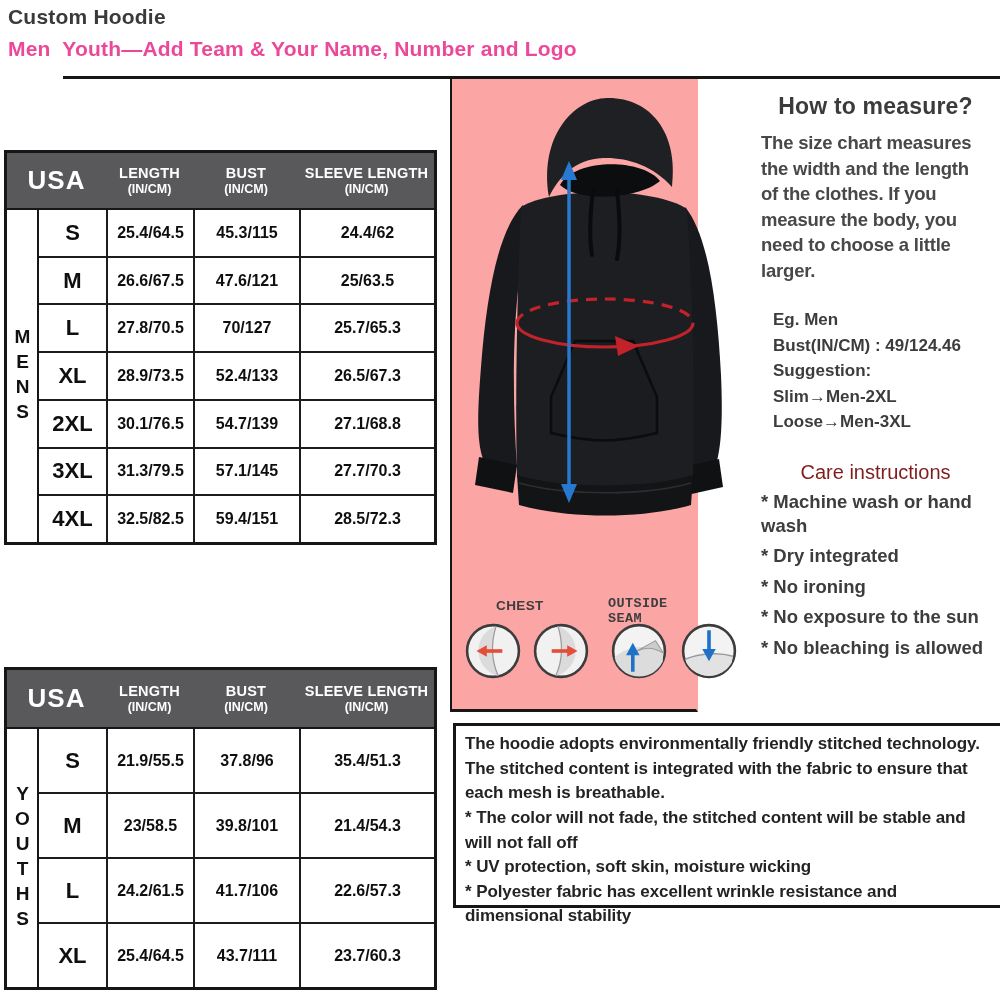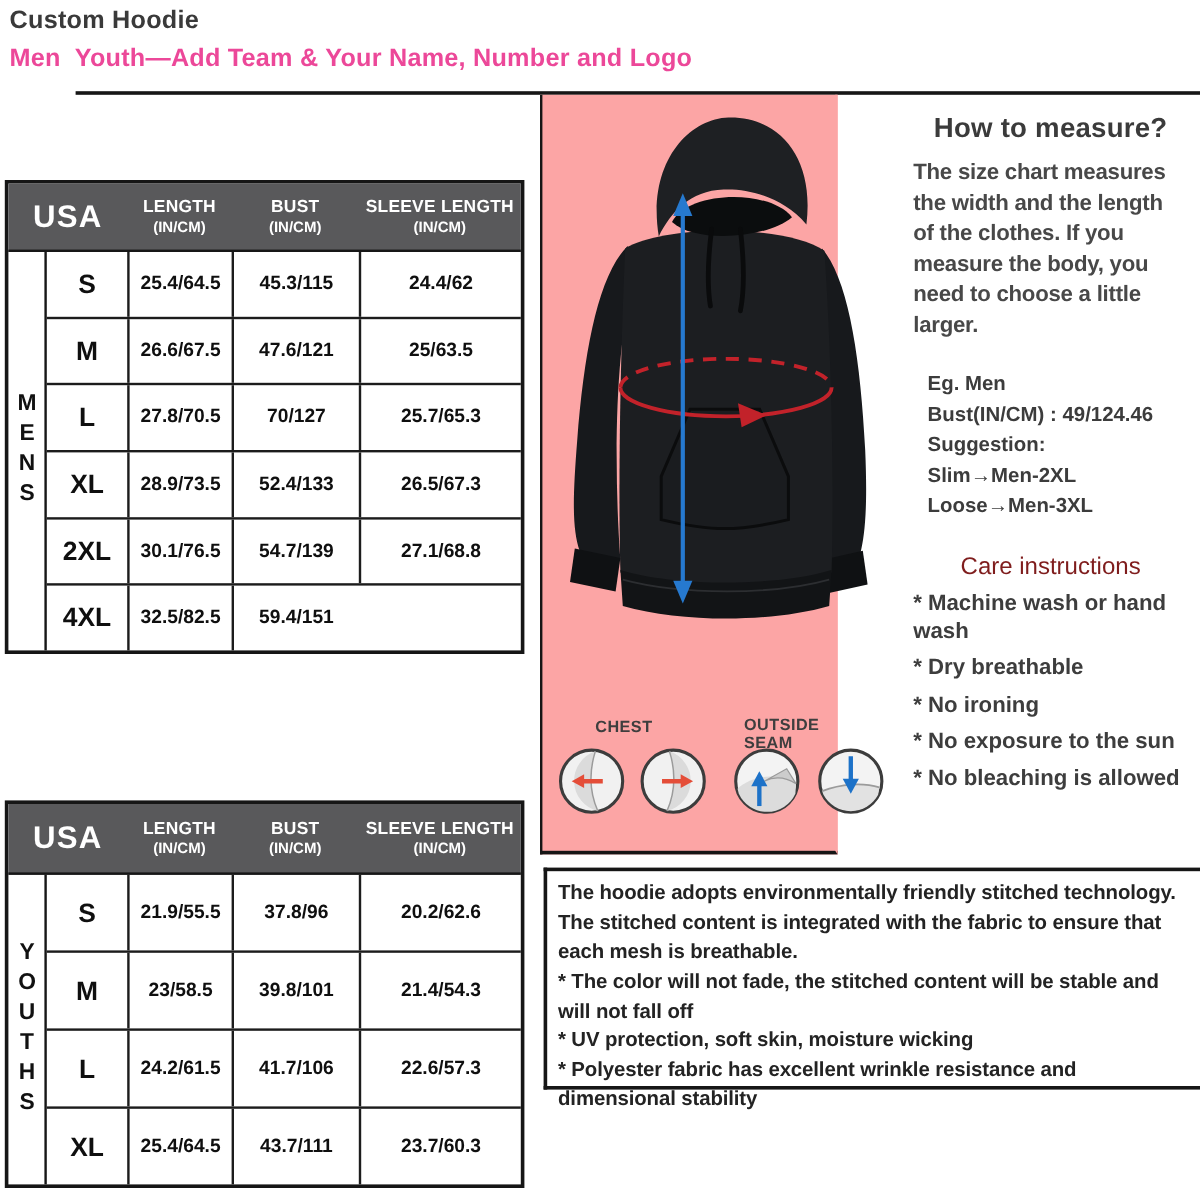--- a/index.html
+++ b/index.html
@@ -39,21 +39,21 @@
   #mens-chart .chart-header{height:55px;}
   #youth-chart{left:4px;top:667px;width:433px;height:323px;}
   #youth-chart .chart-header{height:57px;}
 
   
   .hoodie-panel{position:absolute;left:450px;top:79px;width:248px;height:633px;box-sizing:border-box;
     border-left:2px solid #161616;border-right:2px solid #fca5a5;border-bottom:3px solid #161616;background:#fca5a5;}
   .hoodie-svg{position:absolute;left:5px;top:6px;}
   .diagram-label{position:absolute;font-size:13.5px;font-weight:bold;color:#3e3e3e;letter-spacing:.4px;}
   #chest-label{left:44px;top:519px;}
-  #outside-seam-label{left:168px;top:517px;}
+  #outside-seam-label{left:156px;top:517px;font-family:Liberation Mono, monospace;}
   .micon{position:absolute;width:58px;height:58px;}
   #chest-icon-left{left:12px;top:543px;}
   #chest-icon-right{left:80px;top:543px;}
   #seam-icon-up{left:158px;top:543px;}
   #seam-icon-down{left:228px;top:543px;}
 
   
   .measure-panel{position:absolute;left:751px;top:79px;width:243px;height:617px;box-sizing:border-box;padding:14px 4px 0 10px;}
   .measure-heading{margin:0 0 10px 0;font-size:23px;font-weight:bold;color:#3b3b3b;text-align:center;letter-spacing:.2px;}
   .measure-desc{font-size:18.5px;font-weight:bold;color:#484848;line-height:1.38;letter-spacing:-.2px;margin:0;}
@@ -124,25 +124,32 @@
           <div class="tcell col-sleeve">26.5/67.3</div>
         </div>
 
         <div class="trow">
           <div class="tcell col-size">2XL</div>
           <div class="tcell col-length">30.1/76.5</div>
           <div class="tcell col-bust">54.7/139</div>
           <div class="tcell col-sleeve">27.1/68.8</div>
         </div>
 
+        <div class="trow">
+          <div class="tcell col-size">3XL</div>
+          <div class="tcell col-length">31.3/79.5</div>
+          <div class="tcell col-bust">57.1/145</div>
+          <div class="tcell col-sleeve">27.7/70.3</div>
+        </div>
 
         <div class="trow">
           <div class="tcell col-size">4XL</div>
           <div class="tcell col-length">32.5/82.5</div>
           <div class="tcell col-bust">59.4/151</div>
+          <div class="tcell col-sleeve">28.5/72.3</div>
         </div>
       </div>
   </div>
 </div>
 
 <div class="chart" id="youth-chart">
   <div class="chart-header">
     <div class="hcell usa hc-usa">
       <span class="h-main">USA</span>
     </div>
@@ -160,21 +167,21 @@
     </div>
   </div>
   <div class="chart-body">
     <div class="side-label">YOUTHS</div>
     <div class="rows">
 
         <div class="trow">
           <div class="tcell col-size">S</div>
           <div class="tcell col-length">21.9/55.5</div>
           <div class="tcell col-bust">37.8/96</div>
-          <div class="tcell col-sleeve">20.2/62.6</div>
+          <div class="tcell col-sleeve">35.4/51.3</div>
         </div>
 
         <div class="trow">
           <div class="tcell col-size">M</div>
           <div class="tcell col-length">23/58.5</div>
           <div class="tcell col-bust">39.8/101</div>
           <div class="tcell col-sleeve">21.4/54.3</div>
         </div>
 
         <div class="trow">
@@ -281,21 +288,21 @@
 
       <div>Slim→Men-2XL</div>
 
       <div>Loose→Men-3XL</div>
     </div>
   <div class="care-heading">Care instructions</div>
   <div class="care-list">
 
       <div class="care-item">* Machine wash or hand wash</div>
 
-      <div class="care-item">* Dry breathable</div>
+      <div class="care-item">* Dry integrated</div>
 
       <div class="care-item">* No ironing</div>
 
       <div class="care-item">* No exposure to the sun</div>
 
       <div class="care-item">* No bleaching is allowed</div>
     </div>
 </div>
 
 <div class="description-box">

